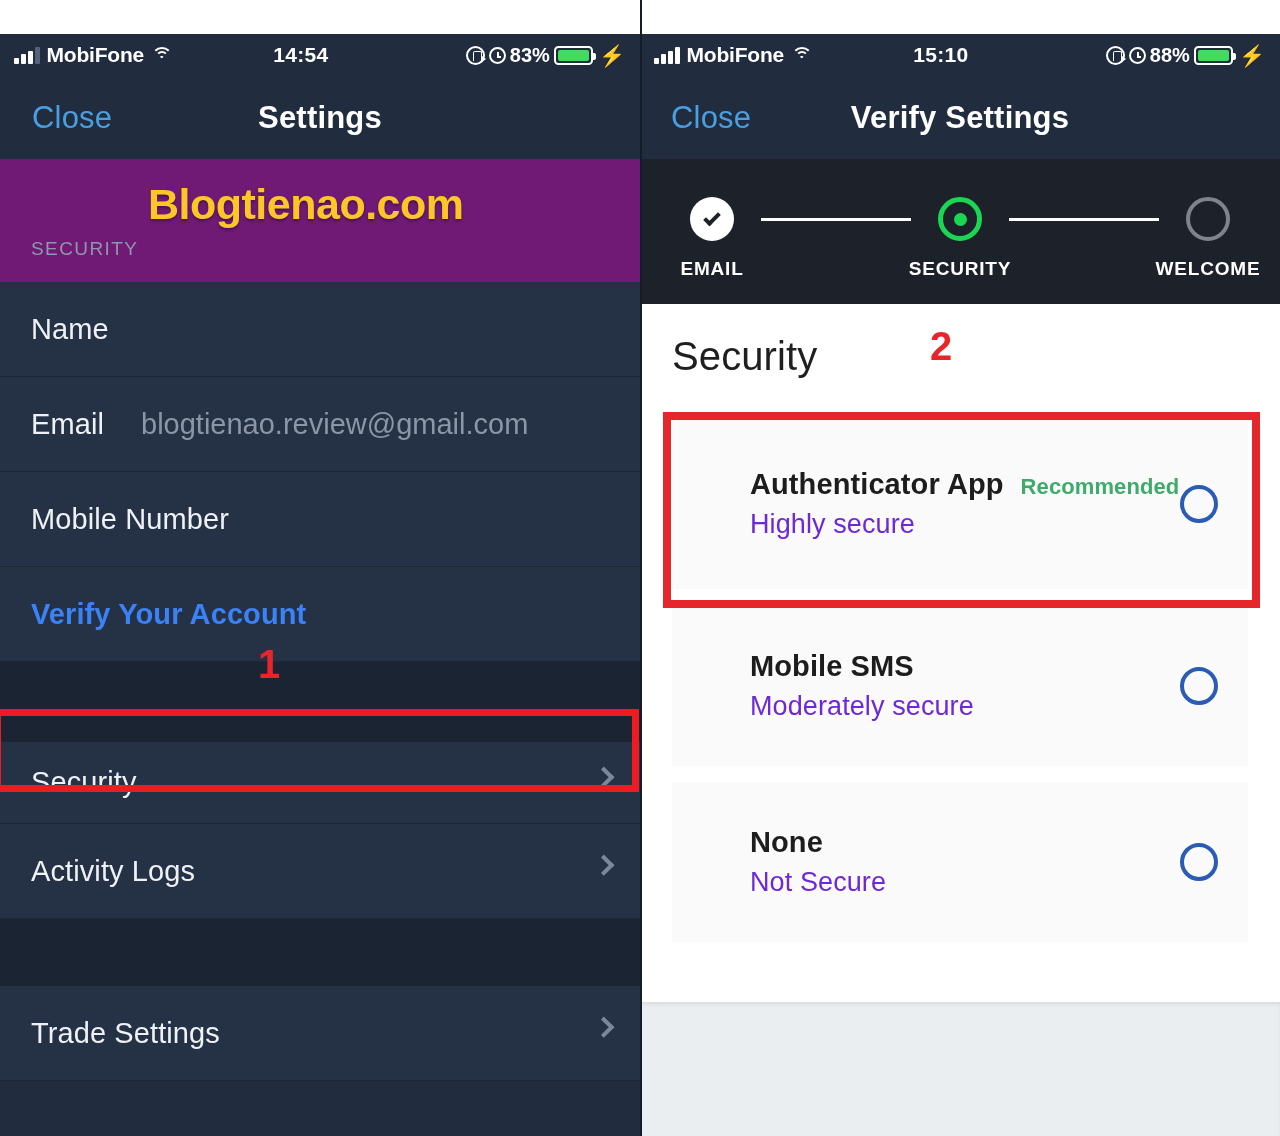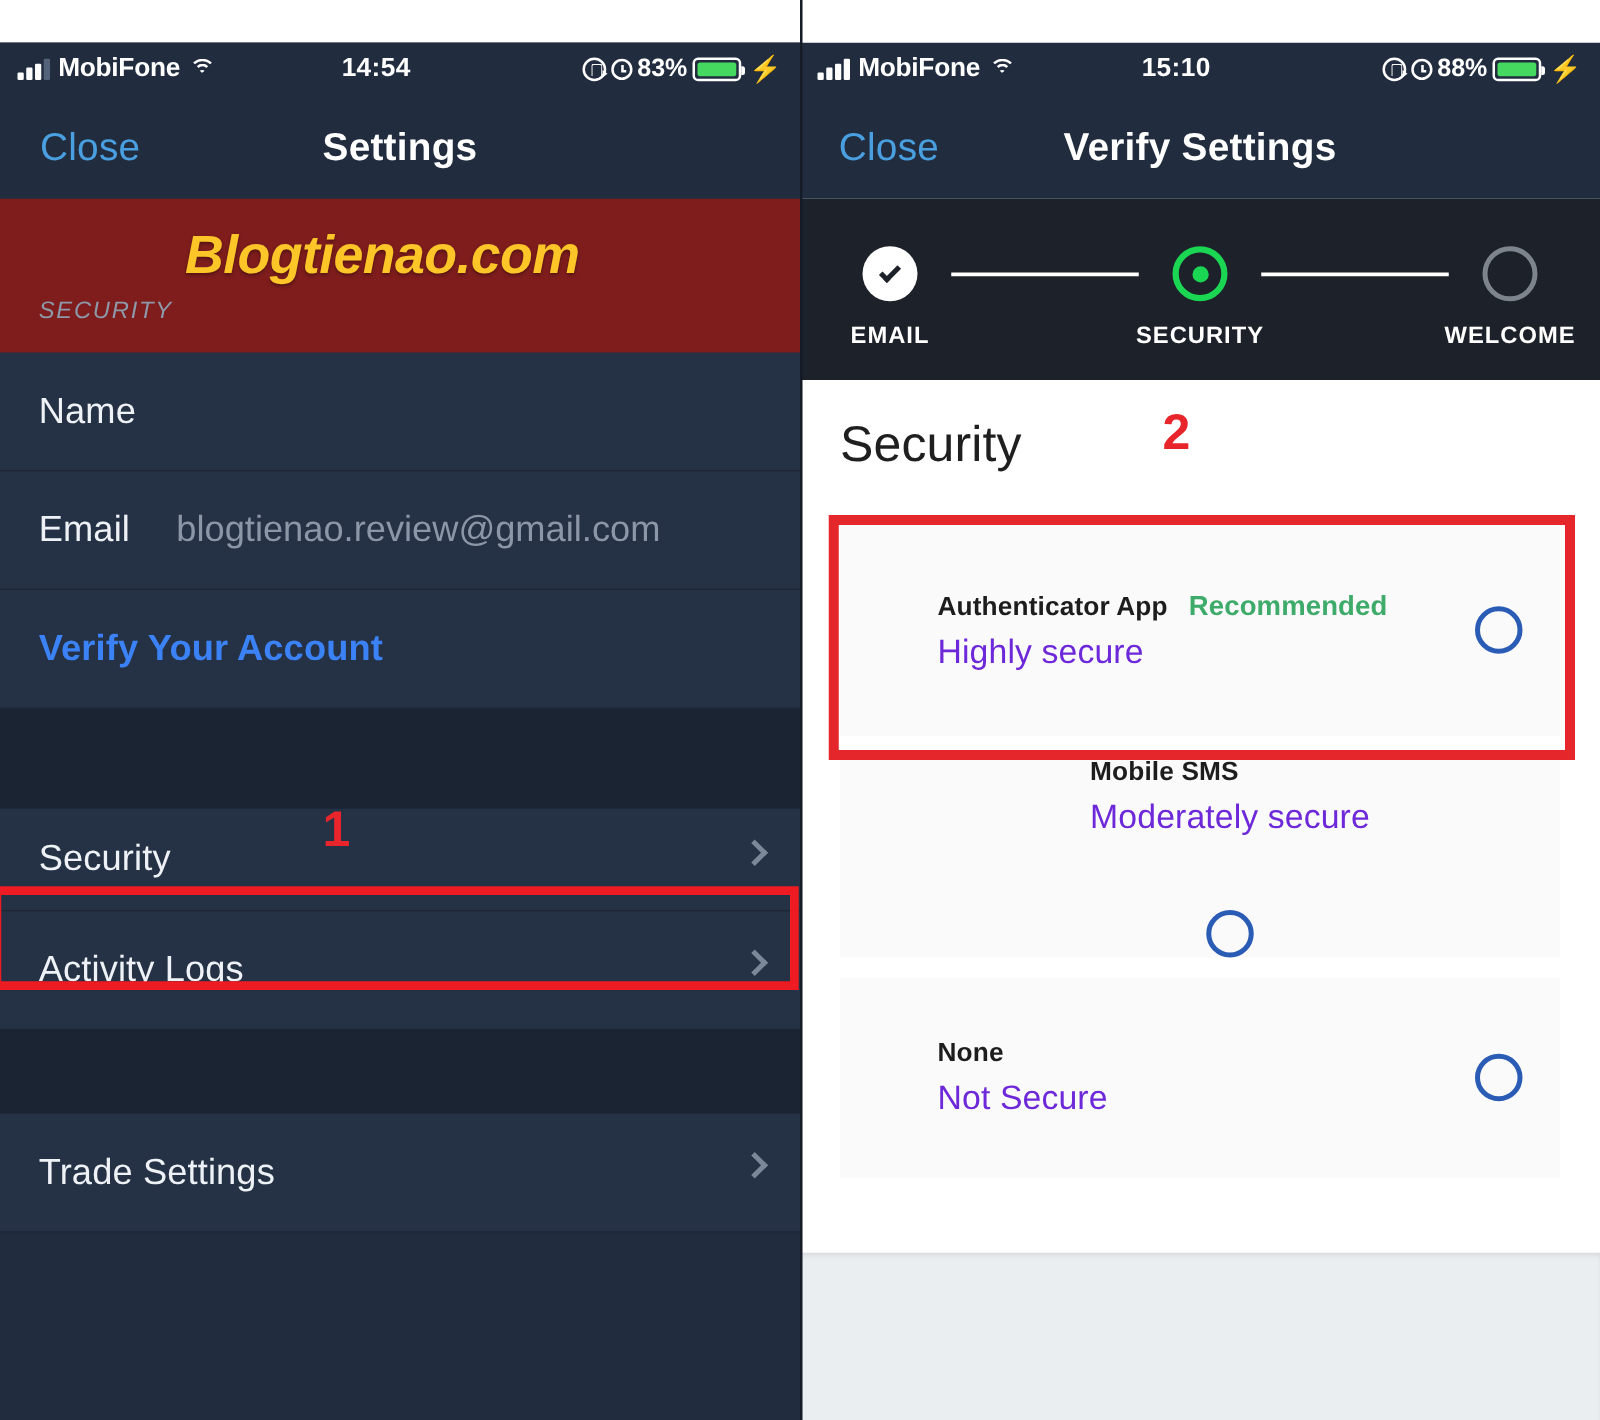--- a/index.html
+++ b/index.html
@@ -61,21 +61,21 @@
   .bolt { font-size:21px; font-weight:bold; line-height:1; margin-left:3px; }
 
   
   .navbar { height:83px; background:#212d3f; display:flex; align-items:center; position:relative; }
   .nav-close { color:#4a9fe0; font-size:31px; padding-left:32px; letter-spacing:.2px; }
   .nav-title { position:absolute; left:0; right:0; text-align:center;
     color:#ffffff; font-size:31px; font-weight:bold; letter-spacing:.2px; pointer-events:none; }
   .panel-right .nav-close { padding-left:31px; }
 
   
-  .section-head { background:#7f1d1d; height:123px; position:relative;font-style:italic; }
+  .section-head { background:#701a75; height:123px; position:relative; }
   .section-head .label {
     position:absolute; left:31px; bottom:22px;
     color:#8d98a8; font-size:19px; letter-spacing:1.4px;
   }
   .watermark {
     position:absolute; left:148px; top:21px;
     color:#fcc528; font-size:43px; font-weight:bold; letter-spacing:-.5px;
     text-shadow:0 2px 3px rgba(0,0,0,.35);
   }
 
@@ -123,27 +123,27 @@
   
   .content { background:#ffffff; padding-top:30px; height:823px; position:relative; }
   .sec-title { color:#1f1f1f; font-size:40px; padding-left:32px; letter-spacing:.1px; }
   .marker-2 { position:absolute; left:290px; top:20px;
     color:#e8252b; font-size:40px; font-weight:bold; }
 
   .opt-card { background:#fafafa; margin:0 32px; position:relative;
     display:flex; align-items:center; padding:0 30px 0 78px; }
   .opt-texts { flex:1 1 auto; }
   .opt-head { display:flex; align-items:baseline; gap:17px; }
-  .opt-title { color:#1d1d1d; font-size:21px; font-weight:bold; letter-spacing:.1px; }
+  .opt-title { color:#1d1d1d; font-size:29px; font-weight:bold; letter-spacing:.1px; }
   .opt-badge { color:#3fab6a; font-size:22px; font-weight:bold; letter-spacing:.1px; }
   .opt-sub { color:#6d28d9; font-size:27px; margin-top:8px; letter-spacing:.1px; }
   .radio { width:38px; height:38px; border-radius:50%; border:4px solid #2a5bb5; flex:0 0 auto; }
 
   .card-auth { height:170px; }
-  .card-sms  { height:160px; margin-top:17px;flex-direction:column; }
+  .card-sms  { height:160px; margin-top:17px; }
   .card-none { height:160px; margin-top:16px; }
 
   .redbox-right {
     position:absolute; left:663px; top:378px; width:597px; height:196px;
     border:8px solid #e5262b; pointer-events:none; z-index:6;
   }
 
   .bottom-gray { position:absolute; left:0; right:0; top:968px; height:168px;
     background:#eaeef1; box-shadow:inset 0 3px 5px -2px rgba(0,0,0,.12); }
 
@@ -197,20 +197,23 @@
     </div>
 
     <div class="rowgroup">
       <div class="row">
         <span class="row-label">Name</span>
         <span class="row-value"></span>
       </div>
       <div class="row">
         <span class="row-label">Email</span>
         <span class="row-value">blogtienao.review@gmail.com</span>
+      </div>
+      <div class="row">
+        <span class="row-label">Mobile Number</span>
       </div>
       <div class="row">
         <span class="row-label link">Verify Your Account</span>
       </div>
     </div>
 
     <div class="spacer-band" style="height:80px"></div>
 
     <div class="rowgroup">
       <div class="row sec-row">

